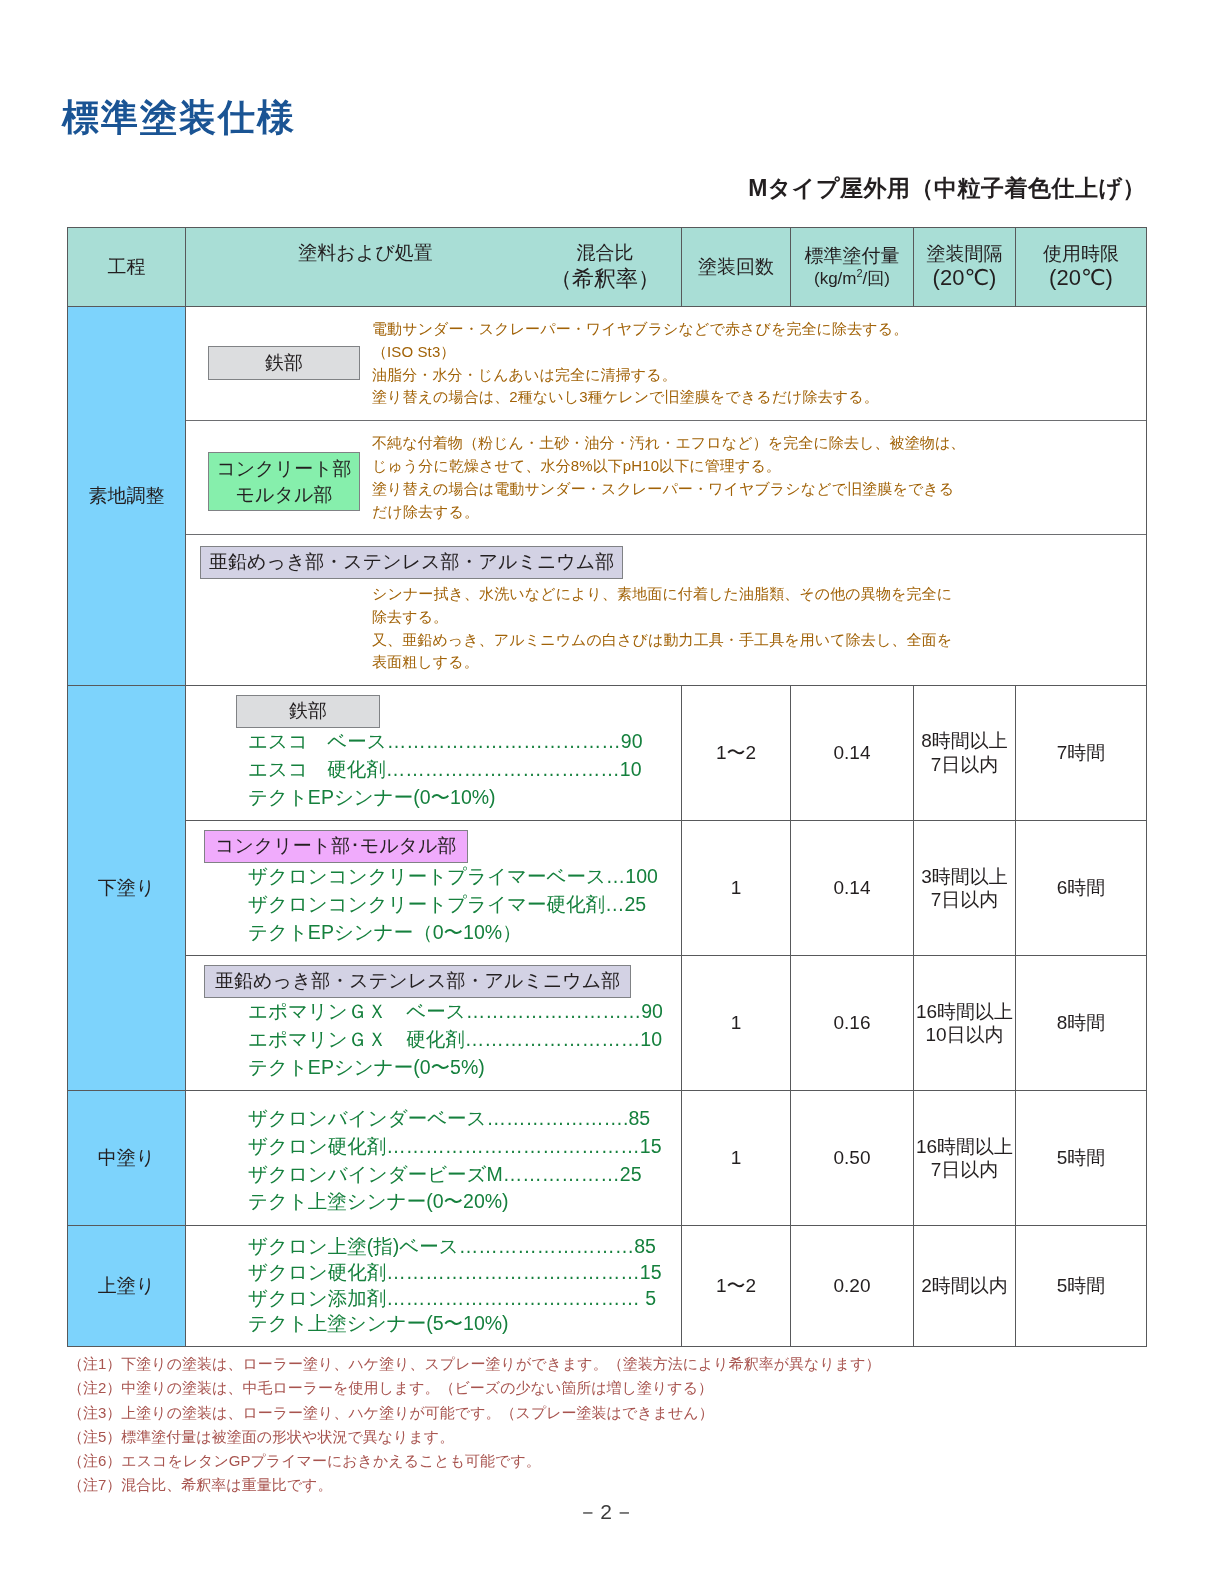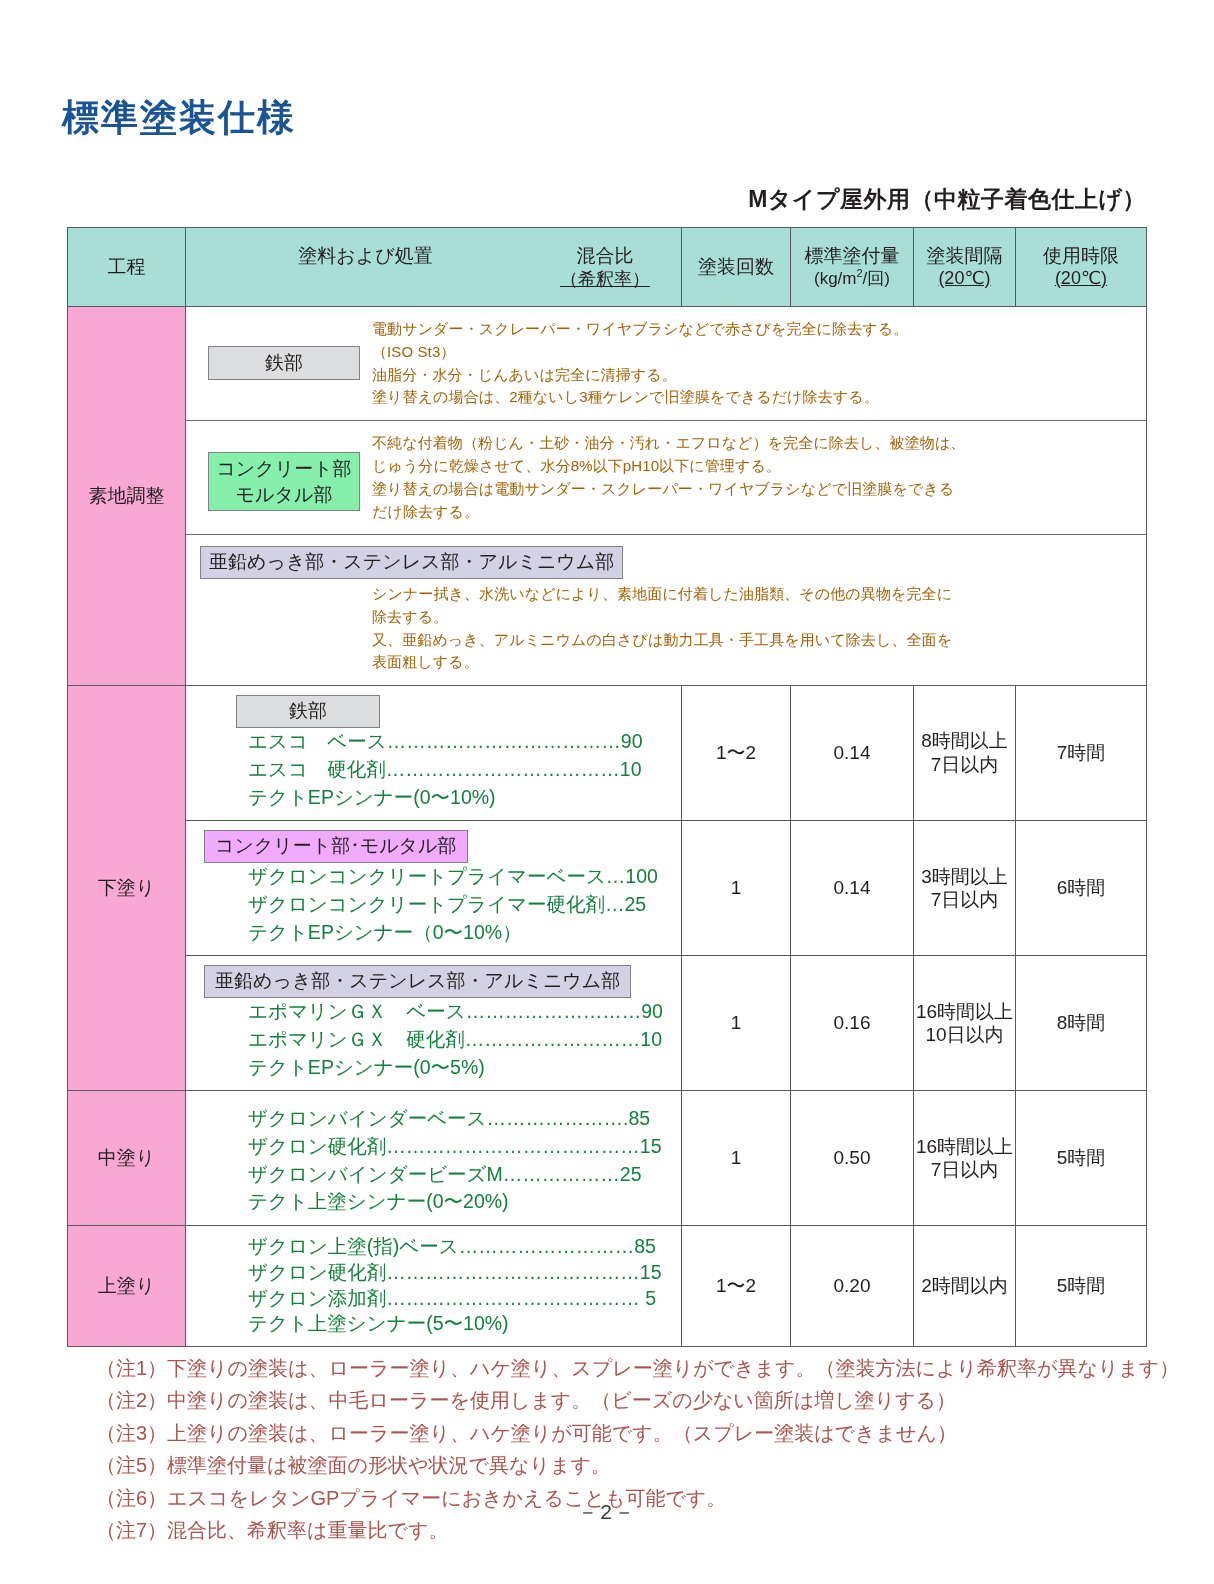--- a/index.html
+++ b/index.html
@@ -29,21 +29,21 @@
     top: 98px;
     font-size: 37px;
     font-weight: bold;
     color: #1a5494;
     letter-spacing: 2px;
     line-height: 1.1;
   }
   .doc-subtitle {
     position: absolute;
     right: 68px;
-    top: 184px;
+    top: 173px;
     font-size: 23px;
     font-weight: bold;
     color: #231f20;
     letter-spacing: 0.5px;
     white-space: nowrap;
   }
 
   
   .spec-table {
     position: absolute;
@@ -63,32 +63,31 @@
   thead th {
     background: #a9ded6;
     height: 78px;
     text-align: center;
     font-size: 19px;
     line-height: 1.22;
     color: #231f20;
   }
   th .sub {
     display: block;
-    font-size: 18px;
-    text-decoration: underline;
+    font-size: 22px;
   }
   th .small-unit {
     display: block;
     font-size: 17px;
   }
   sup.sq { font-size: 11px; vertical-align: super; }
 
   
   td.proc {
-    background: #f9a8d4;
+    background: #7dd3fc;
     text-align: center;
     font-size: 19px;
     color: #231f20;
     width: 118px;
   }
 
   
   td.content {
     padding: 0;
     vertical-align: top;
@@ -178,23 +177,22 @@
   }
   .mix-line.tight { line-height: 1.32; }
 
   
   .notes {
     position: absolute;
     left: 68px;
     top: 1352px;
     width: 1070px;
     color: #a8544f;
-    font-size: 20px;
+    font-size: 15px;
     line-height: 1.62;
-    margin-left: 28px;
   }
   .notes div { white-space: nowrap; }
 
   .page-num {
     position: absolute;
     left: 0;
     right: 0;
     top: 1498px;
     text-align: center;
     font-size: 21px;

